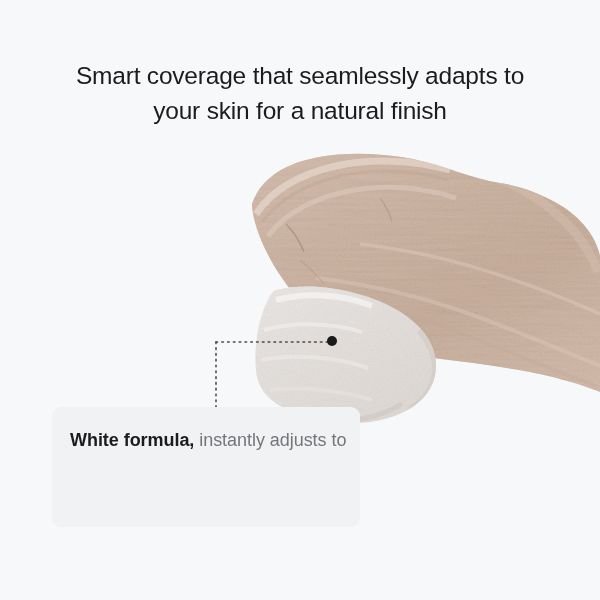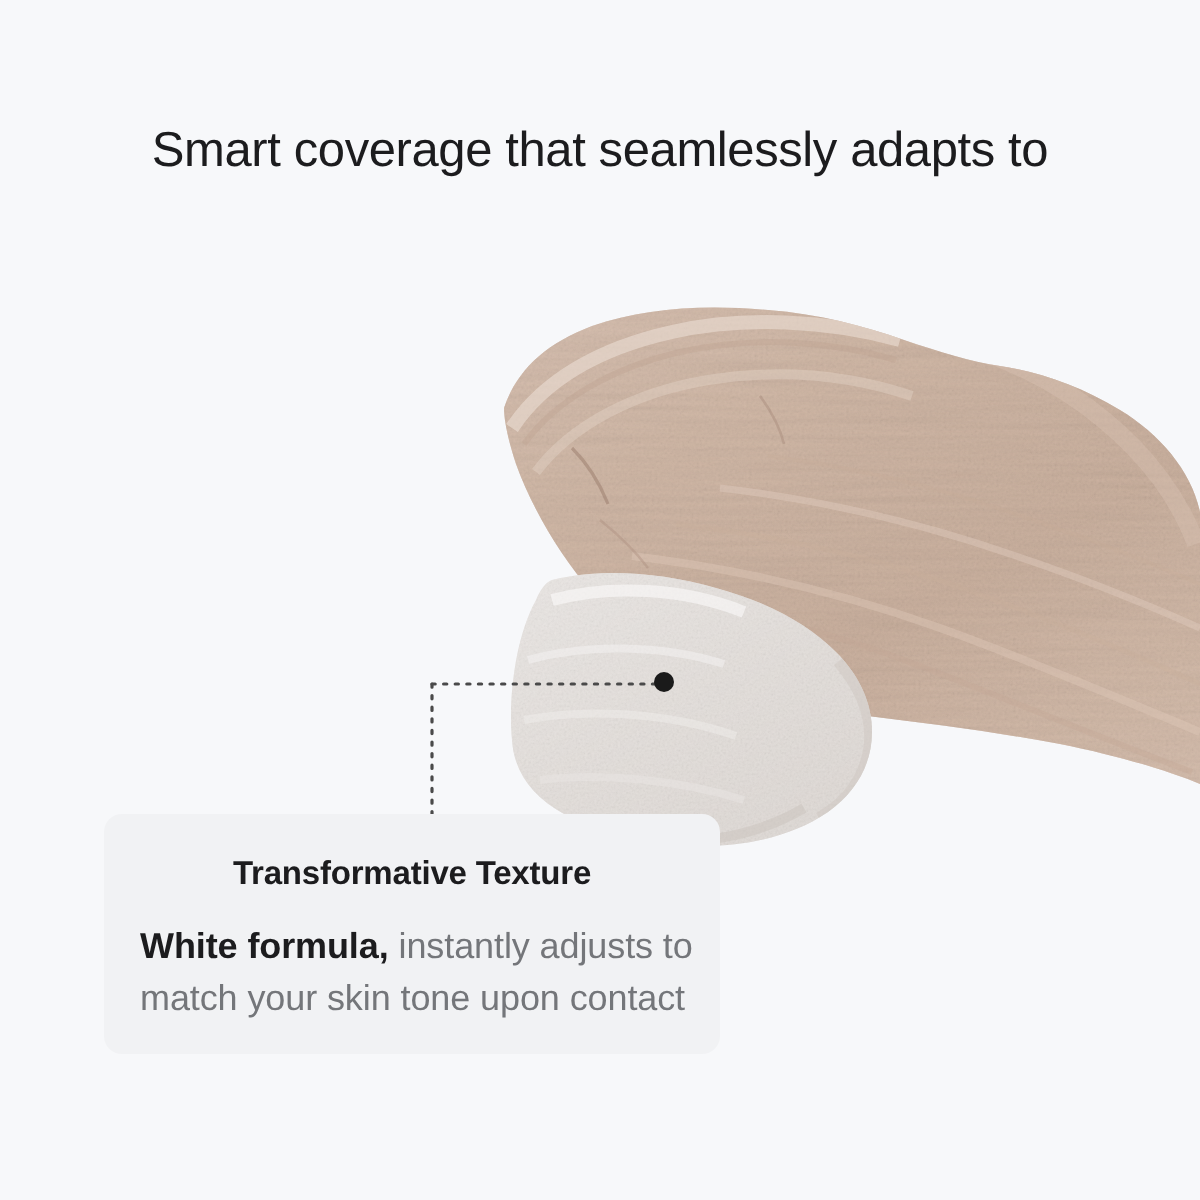--- a/index.html
+++ b/index.html
@@ -109,20 +109,21 @@
     color: #1c1c1e;
   }
 </style>
 </head>
 <body>
 
 <div id="stage">
 
   <div id="headline">
     <span class="hl-line">Smart coverage that seamlessly adapts to</span>
+    <span class="hl-line">your skin for a natural finish</span>
   </div>
 
   <div id="swatch-art">
     <svg viewBox="0 0 600 600" xmlns="http://www.w3.org/2000/svg">
       <defs>
 
         <filter id="grainCream" x="-5%" y="-5%" width="110%" height="110%">
           <feTurbulence type="fractalNoise" baseFrequency="0.72" numOctaves="4" seed="7" result="n"></feTurbulence>
           <feColorMatrix in="n" type="saturate" values="0" result="ng"></feColorMatrix>
           <feComponentTransfer in="ng" result="nc">
@@ -246,20 +247,18 @@
   <div id="leader">
     <svg width="140" height="90" viewBox="0 0 140 90" xmlns="http://www.w3.org/2000/svg">
       <path d="M11,12 L128,12" fill="none" stroke="#4a4a4a" stroke-width="1.6" stroke-linecap="round" stroke-dasharray="1.6 4.2"></path>
       <path d="M11,12 L11,82" fill="none" stroke="#4a4a4a" stroke-width="1.6" stroke-linecap="round" stroke-dasharray="1.6 4.2"></path>
     </svg>
   </div>
 
   <div id="anchor-dot"></div>
 
   <div id="info-card">
-    <div id="card-title">Transformative Texture</div>
     <div class="card-body-line">
       <span class="card-body-strong">White formula,</span><span> instantly adjusts to</span>
     </div>
-    <div class="card-body-line">match your skin tone upon contact</div>
   </div>
 
 </div>
 
 </body></html>

